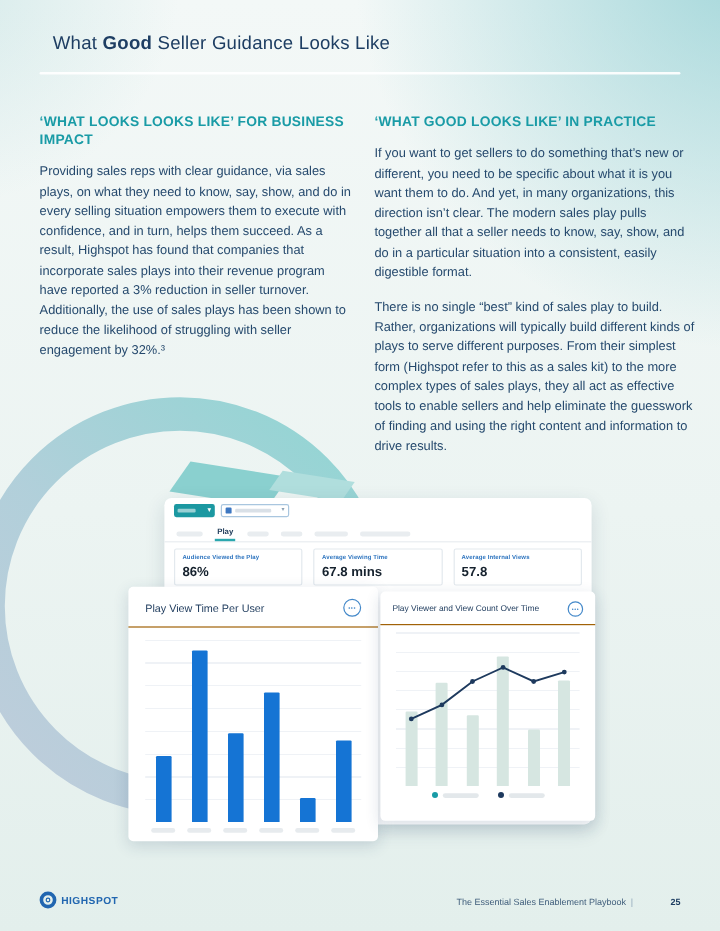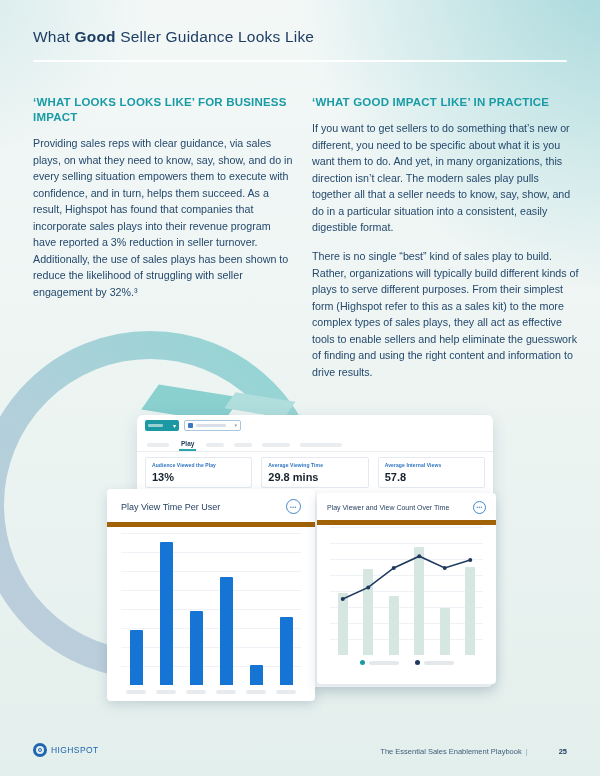--- a/index.html
+++ b/index.html
@@ -7,21 +7,21 @@
   body { font-family:"Liberation Sans", sans-serif; }
   .page {
     position:relative; width:600px; height:776px; margin:0 auto; overflow:hidden;
     background:
       radial-gradient(95% 75% at 104% -6%, rgba(138,204,209,.78) 0%, rgba(138,204,209,0) 58%),
       radial-gradient(55% 40% at -8% -2%, rgba(168,214,215,.40) 0%, rgba(168,214,215,0) 60%),
       linear-gradient(180deg, #f3f8f7 0%, #ecf4f2 55%, #e3efec 100%);
   }
 
   
-  .hdr-title { position:absolute; left:33px; top:28px; font-size:15.5px; color:#1e3e63; letter-spacing:.2px; }
+  .hdr-title { position:absolute; left:44px; top:28px; font-size:15.5px; color:#1e3e63; letter-spacing:.2px; }
   .hdr-title b { font-weight:bold; }
   .hdr-rule { position:absolute; left:33px; top:60px; width:534px; height:2px; background:rgba(255,255,255,.92); border-radius:1px; }
 
   
   .col { position:absolute; top:95px; }
   .col-left { left:33px; width:263px; }
   .col-right { left:312px; width:267px; }
   .sec-h { font-size:11.5px; font-weight:bold; color:#199ba6; line-height:1.32; letter-spacing:.2px; margin-bottom:10px; }
   .body-p { font-size:10.7px; color:#25496d; line-height:1.54; margin-bottom:13px; }
 
@@ -47,21 +47,21 @@
 
   .metrics { position:absolute; left:8px; right:8px; top:42px; display:flex; gap:9px; }
   .mcard { flex:1; height:31px; background:#fff; border:1px solid #e3e9ee; border-radius:2px; padding:4px 6px; }
   .mlabel { font-size:5px; font-weight:bold; color:#2d74bf; letter-spacing:.1px; white-space:nowrap; }
   .mvalue { font-size:11px; font-weight:bold; color:#16222e; margin-top:3px; }
 
   
   .card { position:absolute; background:#fff; border-radius:4px; box-shadow:0 4px 12px rgba(30,65,100,.16); z-index:3; }
   .card-left { left:107px; top:489px; width:208px; height:212px; }
   .card-right { left:317px; top:493px; width:179px; height:191px; }
-  .card-head { display:flex; align-items:center; justify-content:space-between; border-bottom:5px solid #a16207; }
+  .card-head { display:flex; align-items:center; justify-content:space-between; border-bottom:1px solid #a16207; }
   .card-left .card-head { padding:10px 14px 8px; }
   .card-right .card-head { padding:8px 10px 6px; }
   .card-title { color:#1d3a5c; }
   .card-left .card-title { font-size:9px; }
   .card-right .card-title { font-size:7px; }
   .dots-btn { border:1px solid #4388c9; border-radius:50%; color:#4388c9; display:flex; align-items:center; justify-content:center; background:#fff; }
   .card-left .dots-btn { width:15px; height:15px; font-size:5px; letter-spacing:.5px; }
   .card-right .dots-btn { width:13px; height:13px; font-size:4.5px; letter-spacing:.5px; }
 
   .chart-area { position:absolute; }
@@ -78,39 +78,39 @@
   .xph { width:20px; height:4px; border-radius:2px; background:#e7ebee; }
   .legend { position:absolute; left:0; top:167px; width:100%; display:flex; justify-content:center; gap:16px; }
   .leg-item { display:flex; align-items:center; gap:4px; }
   .leg-dot { width:5px; height:5px; border-radius:50%; }
   .leg-ph { width:30px; height:4px; border-radius:2px; background:#e3e8eb; }
 
   
   .footer-logo { position:absolute; left:33px; top:743px; display:flex; align-items:center; gap:4px; }
   .logo-mark { width:14px; height:14px; border:3px solid #2166b0; border-radius:50%; display:flex; align-items:center; justify-content:center; }
   .logo-mark i { display:block; width:4px; height:4px; border:1.5px solid #2166b0; border-radius:50%; }
-  .brand { font-size:8.5px; font-weight:normal; color:#2166b0; letter-spacing:.4px; }
+  .brand { font-size:8.5px; font-weight:bold; color:#2166b0; letter-spacing:.4px; }
   .footer-right { position:absolute; right:33px; top:747px; font-size:7.5px; color:#3f5d7b; display:flex; align-items:center; gap:4px; }
   .footer-right .sep { color:#93a9bb; }
   .footer-right .pgnum { font-weight:bold; color:#1d3d61;margin-left:27px; }
 </style>
 </head>
 <body>
 
 <div class="page">
 
   <div class="hdr-title"><span>What </span><b>Good</b><span> Seller Guidance Looks Like</span></div>
   <div class="hdr-rule"></div>
 
   <div class="col col-left">
     <div class="sec-h">‘WHAT LOOKS LOOKS LIKE’ FOR BUSINESS IMPACT</div>
     <p class="body-p">Providing sales reps with clear guidance, via sales plays, on what they need to know, say, show, and do in every selling situation empowers them to execute with confidence, and in turn, helps them succeed. As a result, Highspot has found that companies that incorporate sales plays into their revenue program have reported a 3% reduction in seller turnover. Additionally, the use of sales plays has been shown to reduce the likelihood of struggling with seller engagement by 32%.³</p>
   </div>
   <div class="col col-right">
-    <div class="sec-h">‘WHAT GOOD IMPACT LIKE’ IN PRACTICE</div>
+    <div class="sec-h">‘WHAT GOOD LOOKS LIKE’ IN PRACTICE</div>
     <p class="body-p">If you want to get sellers to do something that’s new or different, you need to be specific about what it is you want them to do. And yet, in many organizations, this direction isn’t clear. The modern sales play pulls together all that a seller needs to know, say, show, and do in a particular situation into a consistent, easily digestible format.</p>
     <p class="body-p">There is no single “best” kind of sales play to build. Rather, organizations will typically build different kinds of plays to serve different purposes. From their simplest form (Highspot refer to this as a sales kit) to the more complex types of sales plays, they all act as effective tools to enable sellers and help eliminate the guesswork of finding and using the right content and information to drive results.</p>
   </div>
 
   <svg class="ring" viewBox="0 0 360 352">
     <defs>
       <linearGradient id="ringGrad" x1="0%" y1="100%" x2="100%" y2="0%">
         <stop offset="0%" stop-color="#b9c6d8"></stop>
         <stop offset="45%" stop-color="#a7c9d6"></stop>
         <stop offset="100%" stop-color="#7fd0cd"></stop>
@@ -135,25 +135,25 @@
       <span class="tab-ph" style="width:22px"></span>
       <span class="tab-active">Play</span>
       <span class="tab-ph" style="width:18px"></span>
       <span class="tab-ph" style="width:18px"></span>
       <span class="tab-ph" style="width:28px"></span>
       <span class="tab-ph" style="width:42px"></span>
     </div>
     <div class="metrics">
       <div class="mcard">
         <div class="mlabel">Audience Viewed the Play</div>
-        <div class="mvalue">13%</div>
+        <div class="mvalue">86%</div>
       </div>
       <div class="mcard">
         <div class="mlabel">Average Viewing Time</div>
-        <div class="mvalue">29.8 mins</div>
+        <div class="mvalue">67.8 mins</div>
       </div>
       <div class="mcard">
         <div class="mlabel">Average Internal Views</div>
         <div class="mvalue">57.8</div>
       </div>
     </div>
   </div>
 
   <div class="card card-left">
     <div class="card-head">

